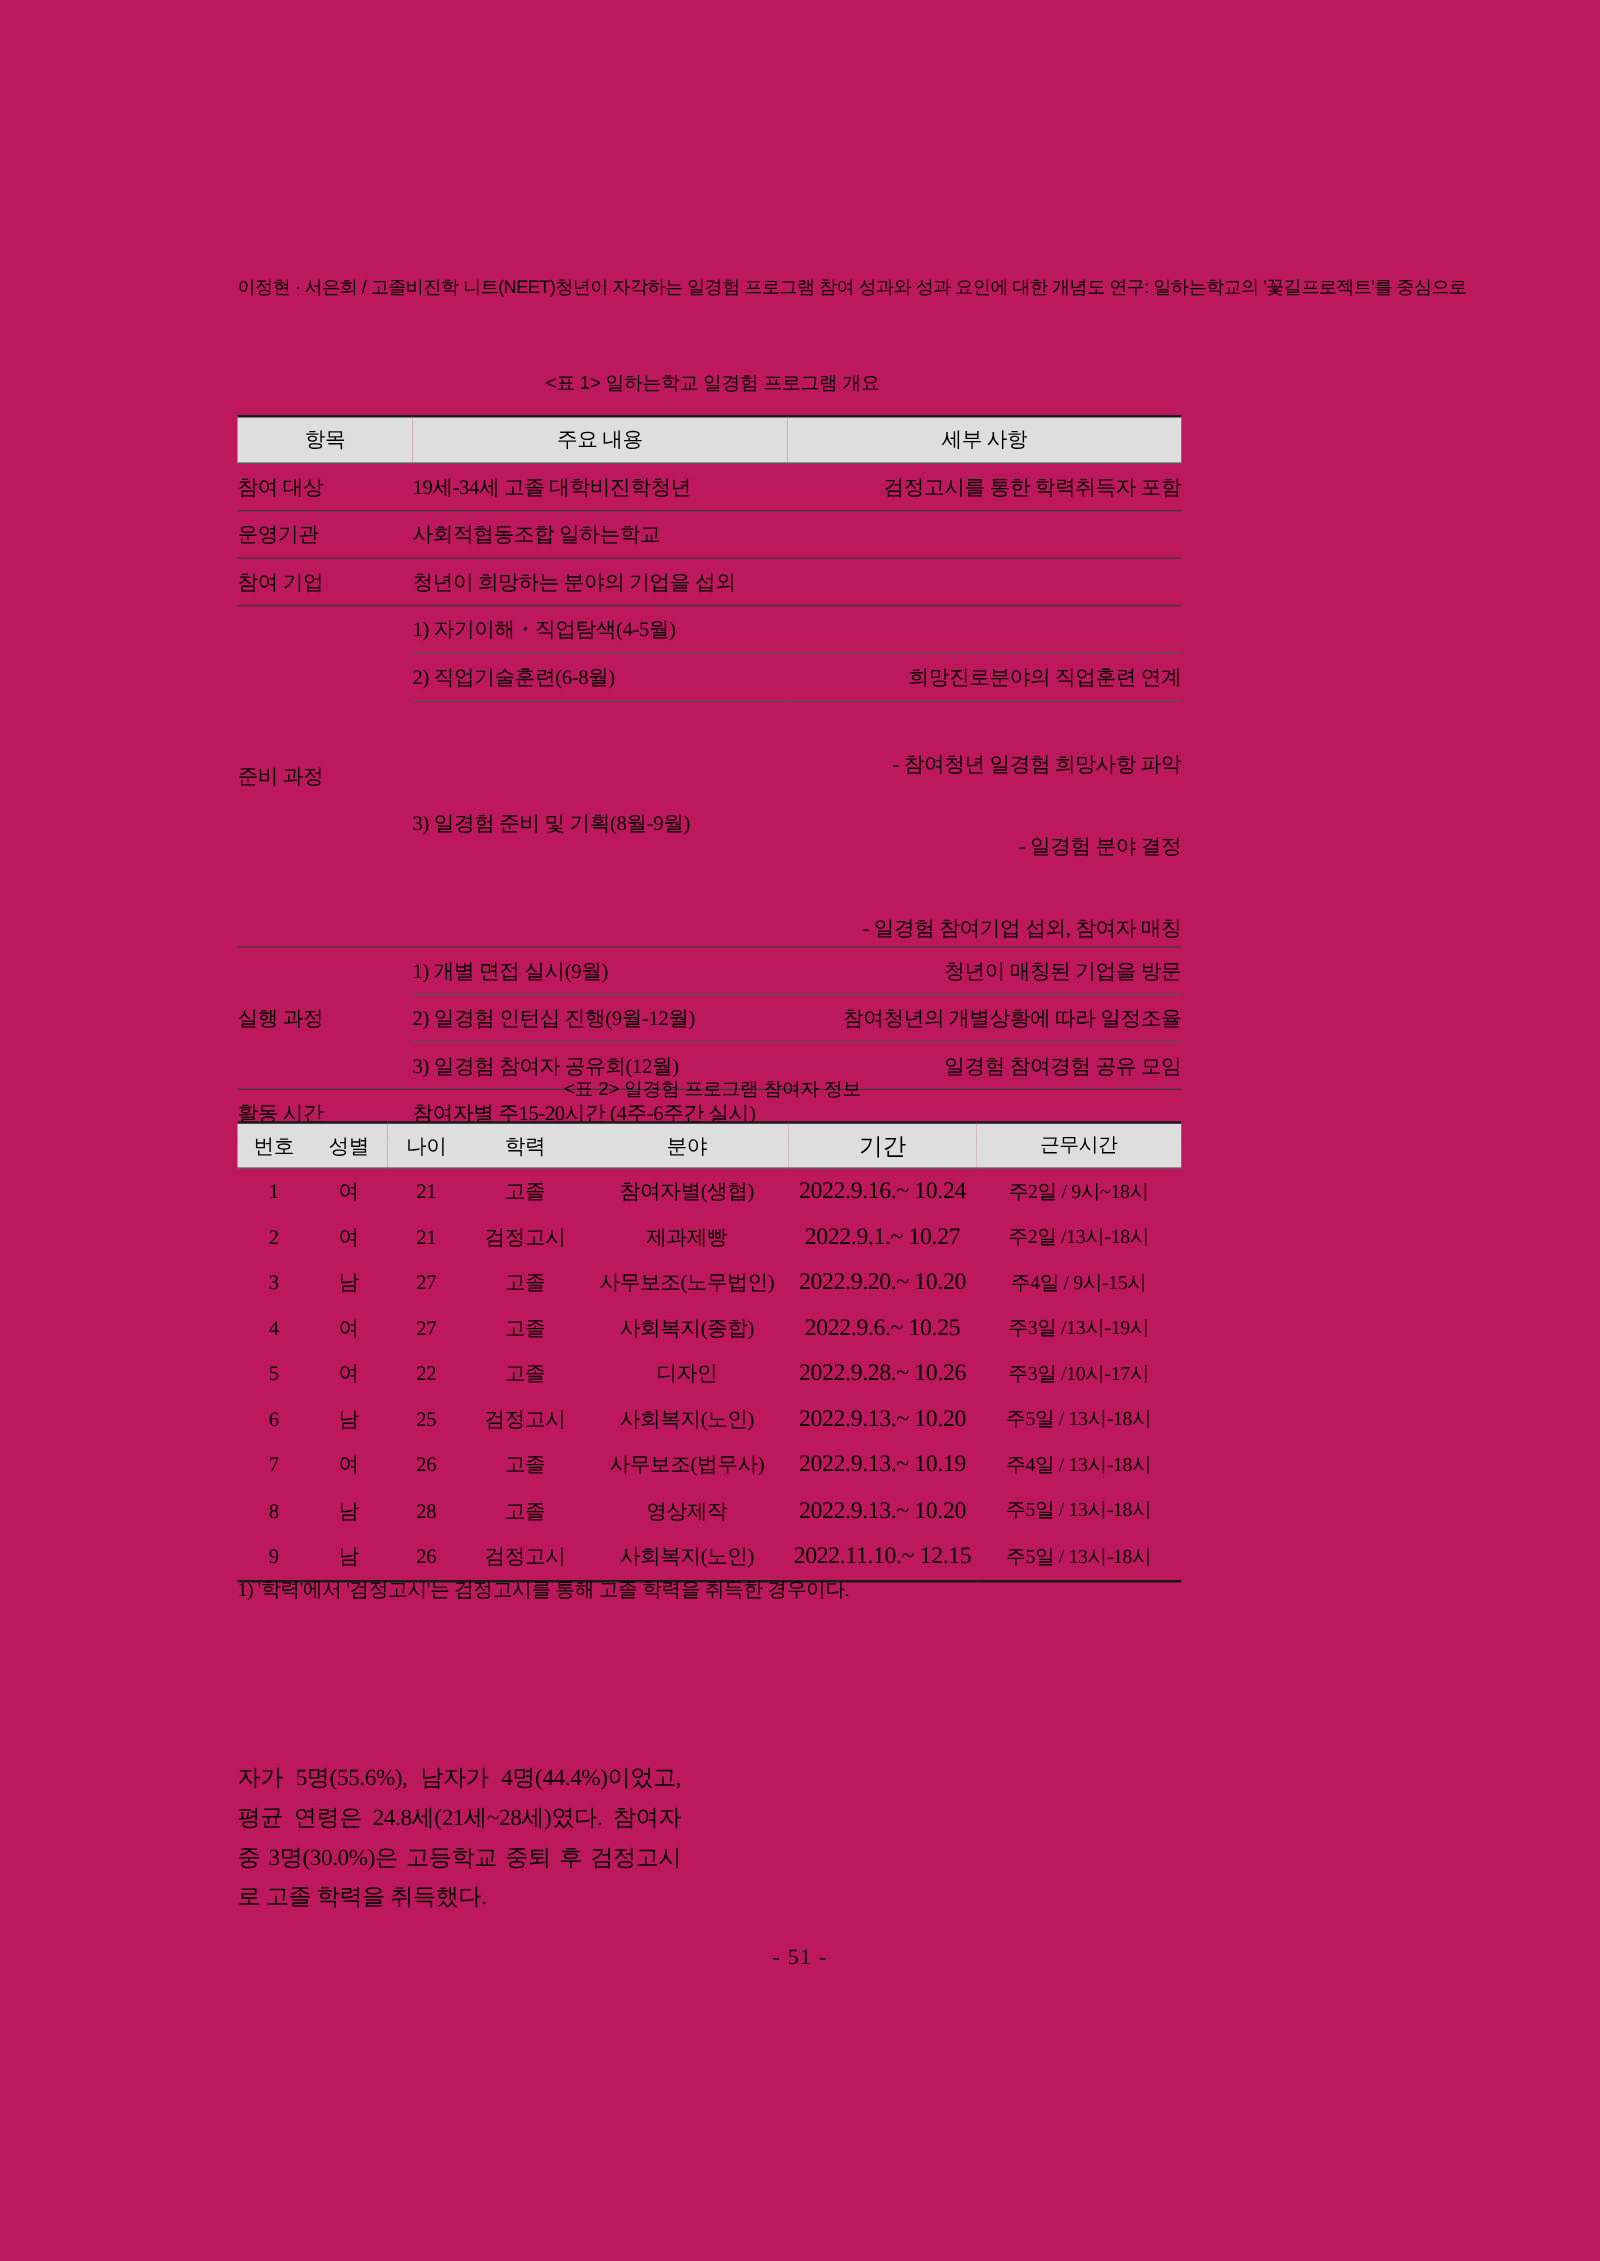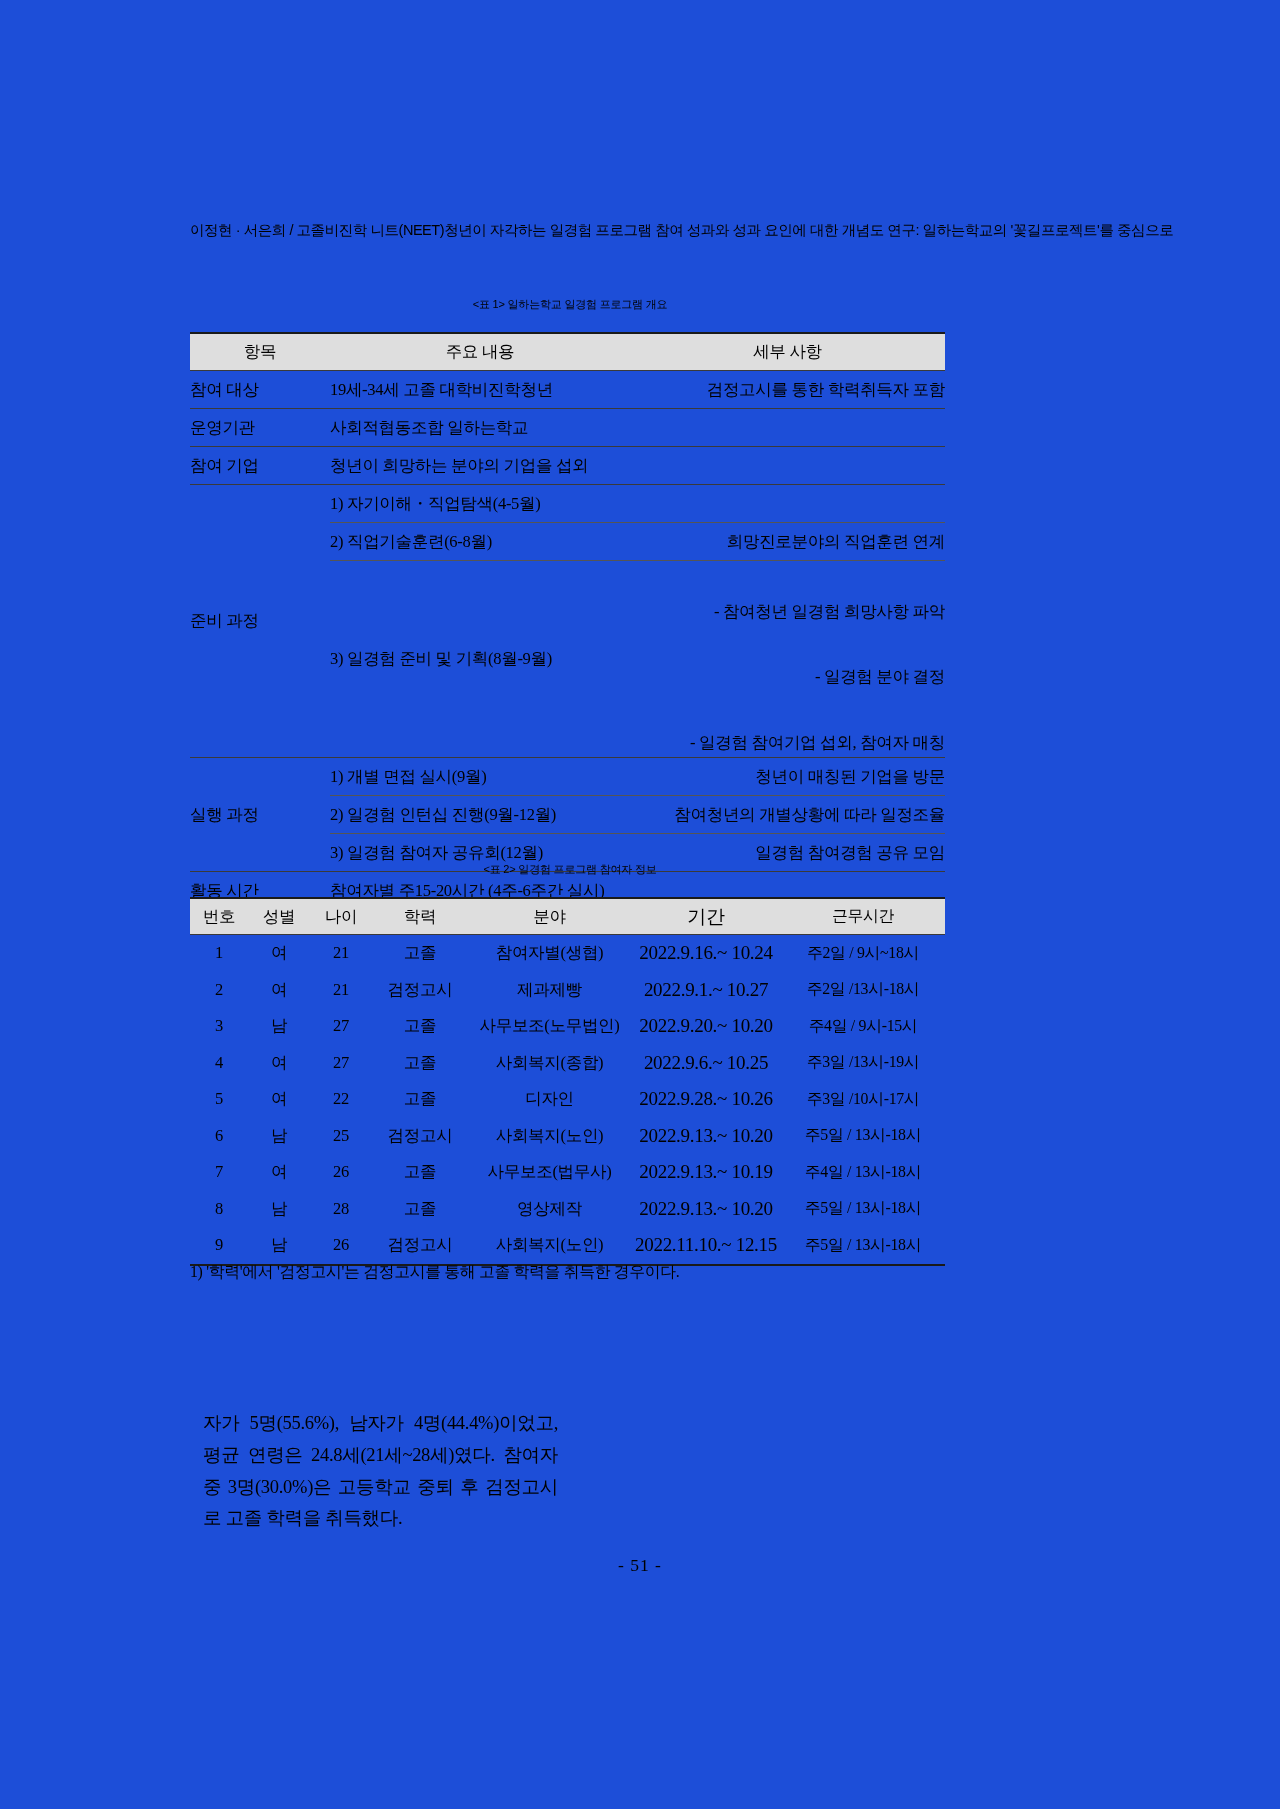--- a/index.html
+++ b/index.html
@@ -9,21 +9,21 @@
   }
   body {
     font-family: "Liberation Serif", "DejaVu Serif", serif;
     color: #000000;
   }
   .page {
     position: relative;
     width: 1280px;
     height: 1809px;
     margin: 0 auto;
-    background: #1d4ed8;
+    background: #be185d;
     overflow: hidden;
     box-sizing: border-box;
   }
 
   
   .running-head {
     position: absolute;
     left: 190px;
     top: 222px;
     width: 950px;
@@ -33,21 +33,21 @@
     white-space: nowrap;
     font-family: "Liberation Sans", "DejaVu Sans", sans-serif;
   }
 
   
   .table-caption {
     position: absolute;
     width: 760px;
     left: 190px;
     text-align: center;
-    font-size: 11px;
+    font-size: 15px;
     letter-spacing: -0.2px;
     font-family: "Liberation Sans", "DejaVu Sans", sans-serif;
   }
   #caption-t1 { top: 297px; }
   #caption-t2 { top: 862px; }
 
   
   .paper-table {
     position: absolute;
     border-collapse: collapse;
@@ -136,21 +136,20 @@
     top: 1408px;
     width: 760px;
     display: flex;
     gap: 50px;
   }
   .col {
     width: 355px;
     font-size: 18.5px;
     line-height: 1.72;
     letter-spacing: -0.3px;
-    margin-left: 13px;
   }
   .col p {
     margin: 0;
     text-align: justify;
     text-justify: inter-character;
     text-align-last: left;
   }
   .section-heading {
     margin: 0 0 38px 0;
     font-family: "Liberation Sans", "DejaVu Sans", sans-serif;

